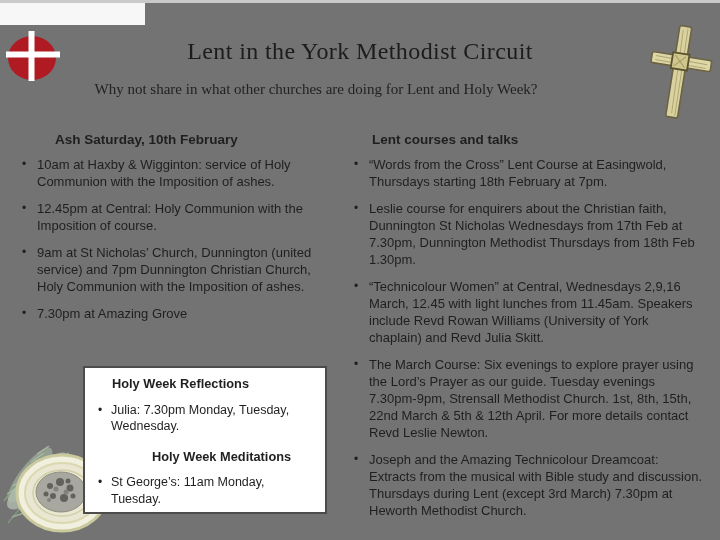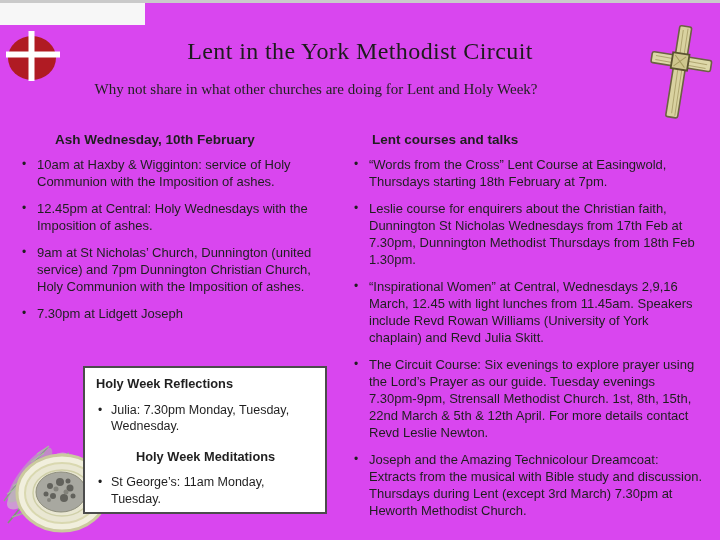--- a/index.html
+++ b/index.html
@@ -1,17 +1,17 @@
 <!DOCTYPE html>
 <html><head>
 <meta charset="utf-8">
 <style>
   html,body{margin:0;padding:0;background:#ffffff;}
   .page{
-    position:relative;width:720px;height:540px;background:#d946ef;overflow:hidden;
+    position:relative;width:720px;height:540px;background:#737373;overflow:hidden;
     font-family:"Liberation Sans",sans-serif;color:#1f1f1f;
   }
   .topline{position:absolute;top:0;left:0;width:720px;height:3px;background:#cacaca;}
   .topsmudge{position:absolute;top:3px;left:0;width:145px;height:22px;background:#f7f7f7;}
 
   .title{
     position:absolute;top:38px;left:0;width:720px;text-align:center;
     font-family:"Liberation Serif",serif;font-size:24px;font-weight:400;
     color:#1c1c1c;letter-spacing:.4px;
   }
@@ -34,21 +34,21 @@
   .bullet{display:flex;margin:0 0 10px 0;}
   .dot{flex:0 0 17px;padding-left:2px;box-sizing:border-box;font-size:12px;}
   .bt{flex:1 1 auto;}
   .bt b{font-weight:normal;}
 
   .hw-box{
     position:absolute;left:83px;top:366px;width:244px;height:148px;box-sizing:border-box;
     border:2px solid #4c4c4c;background:#ffffff;padding:8px 8px 0 11px;
     font-size:12.5px;line-height:16.5px;z-index:2;
   }
-  .hw-heading{font-weight:bold;font-size:12.8px;margin:0 0 9px 0;}
+  .hw-heading{font-weight:bold;font-size:12.8px;margin:0 0 9px 16px;}
   .hw-heading.second{margin-top:14px;padding-left:40px;}
   .hw-box .bullet{margin-bottom:2px;}
   .hw-box .dot{flex:0 0 15px;}
 </style>
 </head>
 <body>
 
 <div class="page">
   <div class="topline"></div>
   <div class="topsmudge"></div>
@@ -66,58 +66,58 @@
     <g transform="rotate(9 38 50)">
       <rect x="31" y="6" width="12" height="92" rx="2" fill="#d9d2a0" stroke="#6b6342" stroke-width="1.6"></rect>
       <rect x="8" y="36" width="60" height="11" rx="2" fill="#ddd7a8" stroke="#6b6342" stroke-width="1.6"></rect>
       <path d="M35,10 L36.5,94 M39.5,8 L40,96 M12,39.5 L64,40.5 M12,43.5 L63,44.5" stroke="#b0a671" stroke-width="1" fill="none"></path>
       <rect x="28.5" y="33.5" width="16.5" height="16" fill="#cfc78e" stroke="#5a522f" stroke-width="1.8"></rect>
       <path d="M31,36 L42,47 M42,36 L31,47" stroke="#a69c60" stroke-width="1" fill="none"></path>
     </g>
   </svg>
 
   <div class="col col-left">
-    <div class="col-heading">Ash Wednesday, 10th February</div>
+    <div class="col-heading">Ash Saturday, 10th February</div>
 
     <div class="bullet">
       <span class="dot">•</span>
       <span class="bt">10am at Haxby &amp; Wigginton: service of Holy Communion with the Imposition of ashes.</span>
     </div>
     <div class="bullet">
       <span class="dot">•</span>
-      <span class="bt">12.45pm at Central: Holy Wednesdays with the Imposition of ashes.</span>
+      <span class="bt">12.45pm at Central: Holy Communion with the Imposition of course.</span>
     </div>
     <div class="bullet">
       <span class="dot">•</span>
       <span class="bt">9am at St Nicholas’ Church, Dunnington (united service) and 7pm Dunnington Christian Church, Holy Communion with the Imposition of ashes.</span>
     </div>
     <div class="bullet">
       <span class="dot">•</span>
-      <span class="bt">7.30pm at Lidgett Joseph</span>
+      <span class="bt">7.30pm at Amazing Grove</span>
     </div>
   </div>
 
   <div class="col col-right">
     <div class="col-heading">Lent courses and talks</div>
 
     <div class="bullet">
       <span class="dot">•</span>
       <span class="bt"><b>“Words from the Cross”</b><span> Lent Course at Easingwold, Thursdays starting 18th February at 7pm.</span></span>
     </div>
     <div class="bullet">
       <span class="dot">•</span>
       <span class="bt"><b>Leslie</b><span> course for enquirers about the Christian faith, Dunnington St Nicholas Wednesdays from 17th Feb at 7.30pm, Dunnington Methodist Thursdays from 18th Feb 1.30pm.</span></span>
     </div>
     <div class="bullet">
       <span class="dot">•</span>
-      <span class="bt"><b>“Inspirational Women”</b><span> at Central, Wednesdays 2,9,16 March, 12.45 with light lunches from 11.45am. Speakers include Revd Rowan Williams (University of York chaplain) and Revd Julia Skitt.</span></span>
+      <span class="bt"><b>“Technicolour Women”</b><span> at Central, Wednesdays 2,9,16 March, 12.45 with light lunches from 11.45am. Speakers include Revd Rowan Williams (University of York chaplain) and Revd Julia Skitt.</span></span>
     </div>
     <div class="bullet">
       <span class="dot">•</span>
-      <span class="bt"><b>The Circuit Course:</b><span>  Six evenings to explore prayer using the Lord’s Prayer as our guide.  Tuesday evenings 7.30pm-9pm, Strensall Methodist Church.  1st, 8th, 15th, 22nd March &amp; 5th &amp; 12th April.  For more details contact Revd Leslie Newton.</span></span>
+      <span class="bt"><b>The March Course:</b><span>  Six evenings to explore prayer using the Lord’s Prayer as our guide.  Tuesday evenings 7.30pm-9pm, Strensall Methodist Church.  1st, 8th, 15th, 22nd March &amp; 5th &amp; 12th April.  For more details contact Revd Leslie Newton.</span></span>
     </div>
     <div class="bullet">
       <span class="dot">•</span>
       <span class="bt"><b>Joseph and the Amazing Technicolour Dreamcoat</b><span>: Extracts from the musical with Bible study and discussion.  Thursdays during Lent (except 3rd March) 7.30pm at Heworth Methodist Church.</span></span>
     </div>
   </div>
 
   <svg class="ashdish" viewBox="0 0 112 112">
     <ellipse cx="38" cy="58" rx="40" ry="13" fill="#c6d2c1" opacity="0.6" transform="rotate(-42 38 58)"></ellipse>
     <ellipse cx="30" cy="52" rx="34" ry="10" fill="#aebfa9" opacity="0.55" transform="rotate(-52 30 52)"></ellipse>

